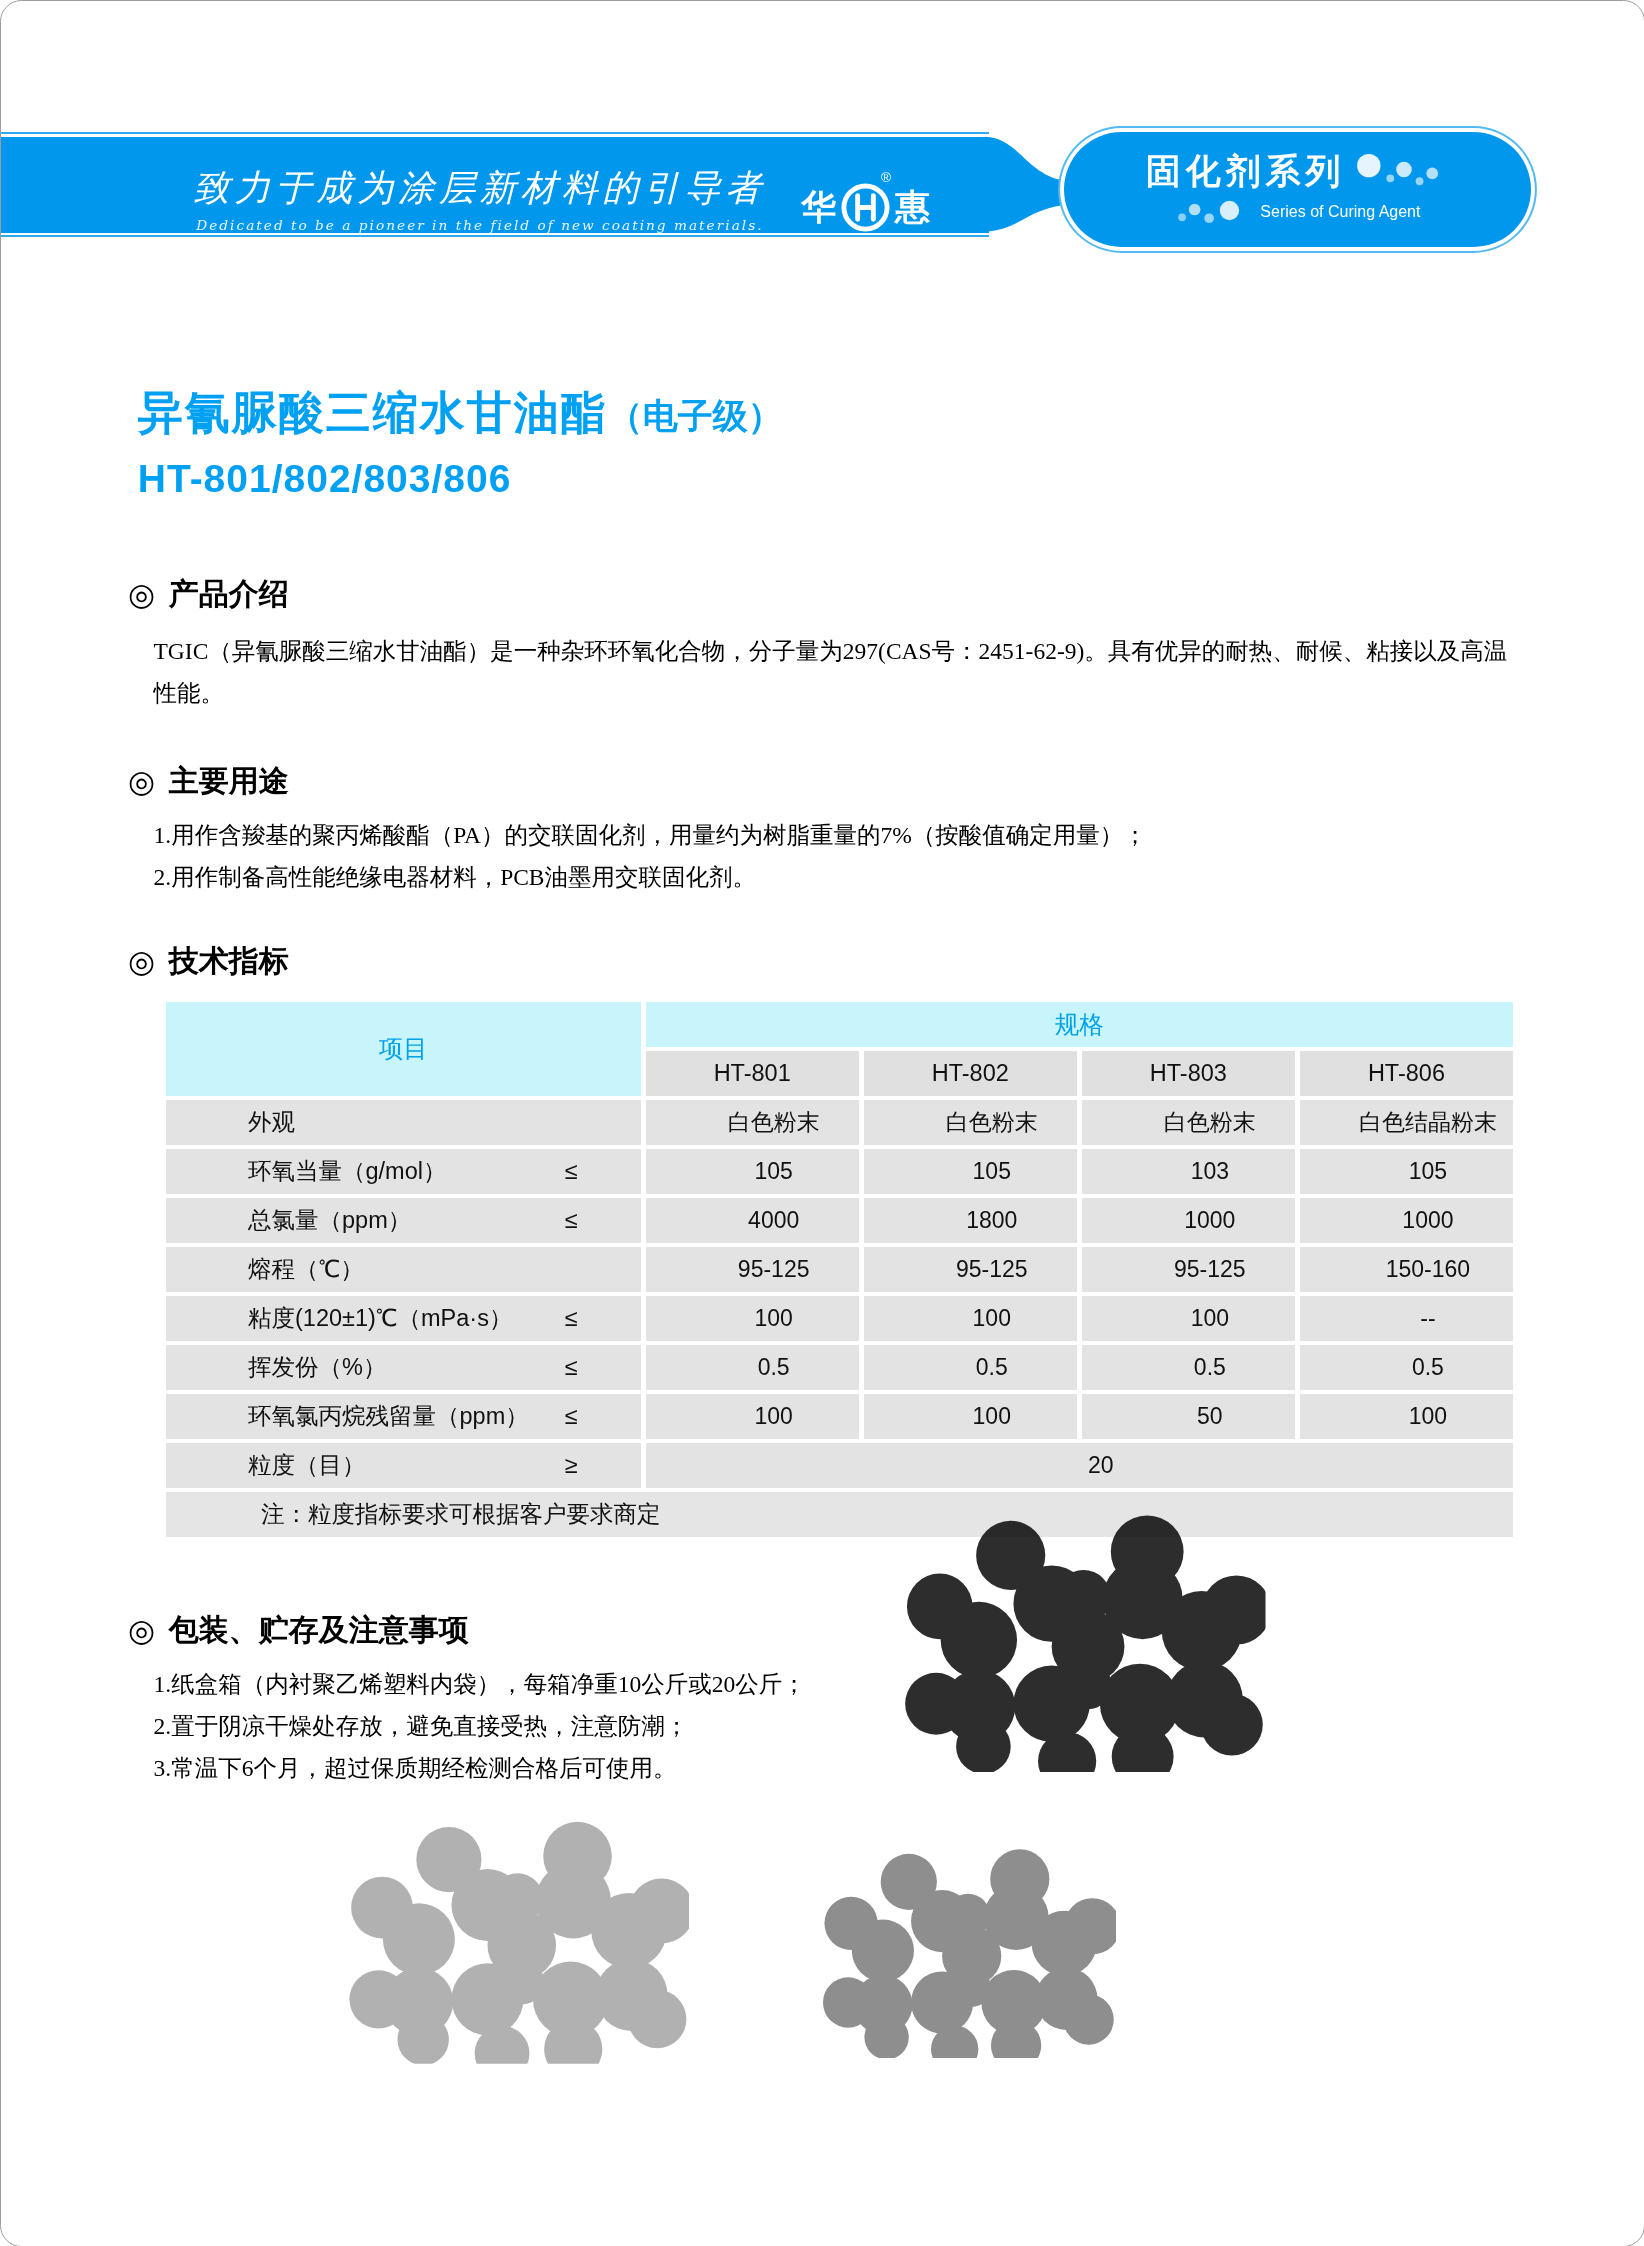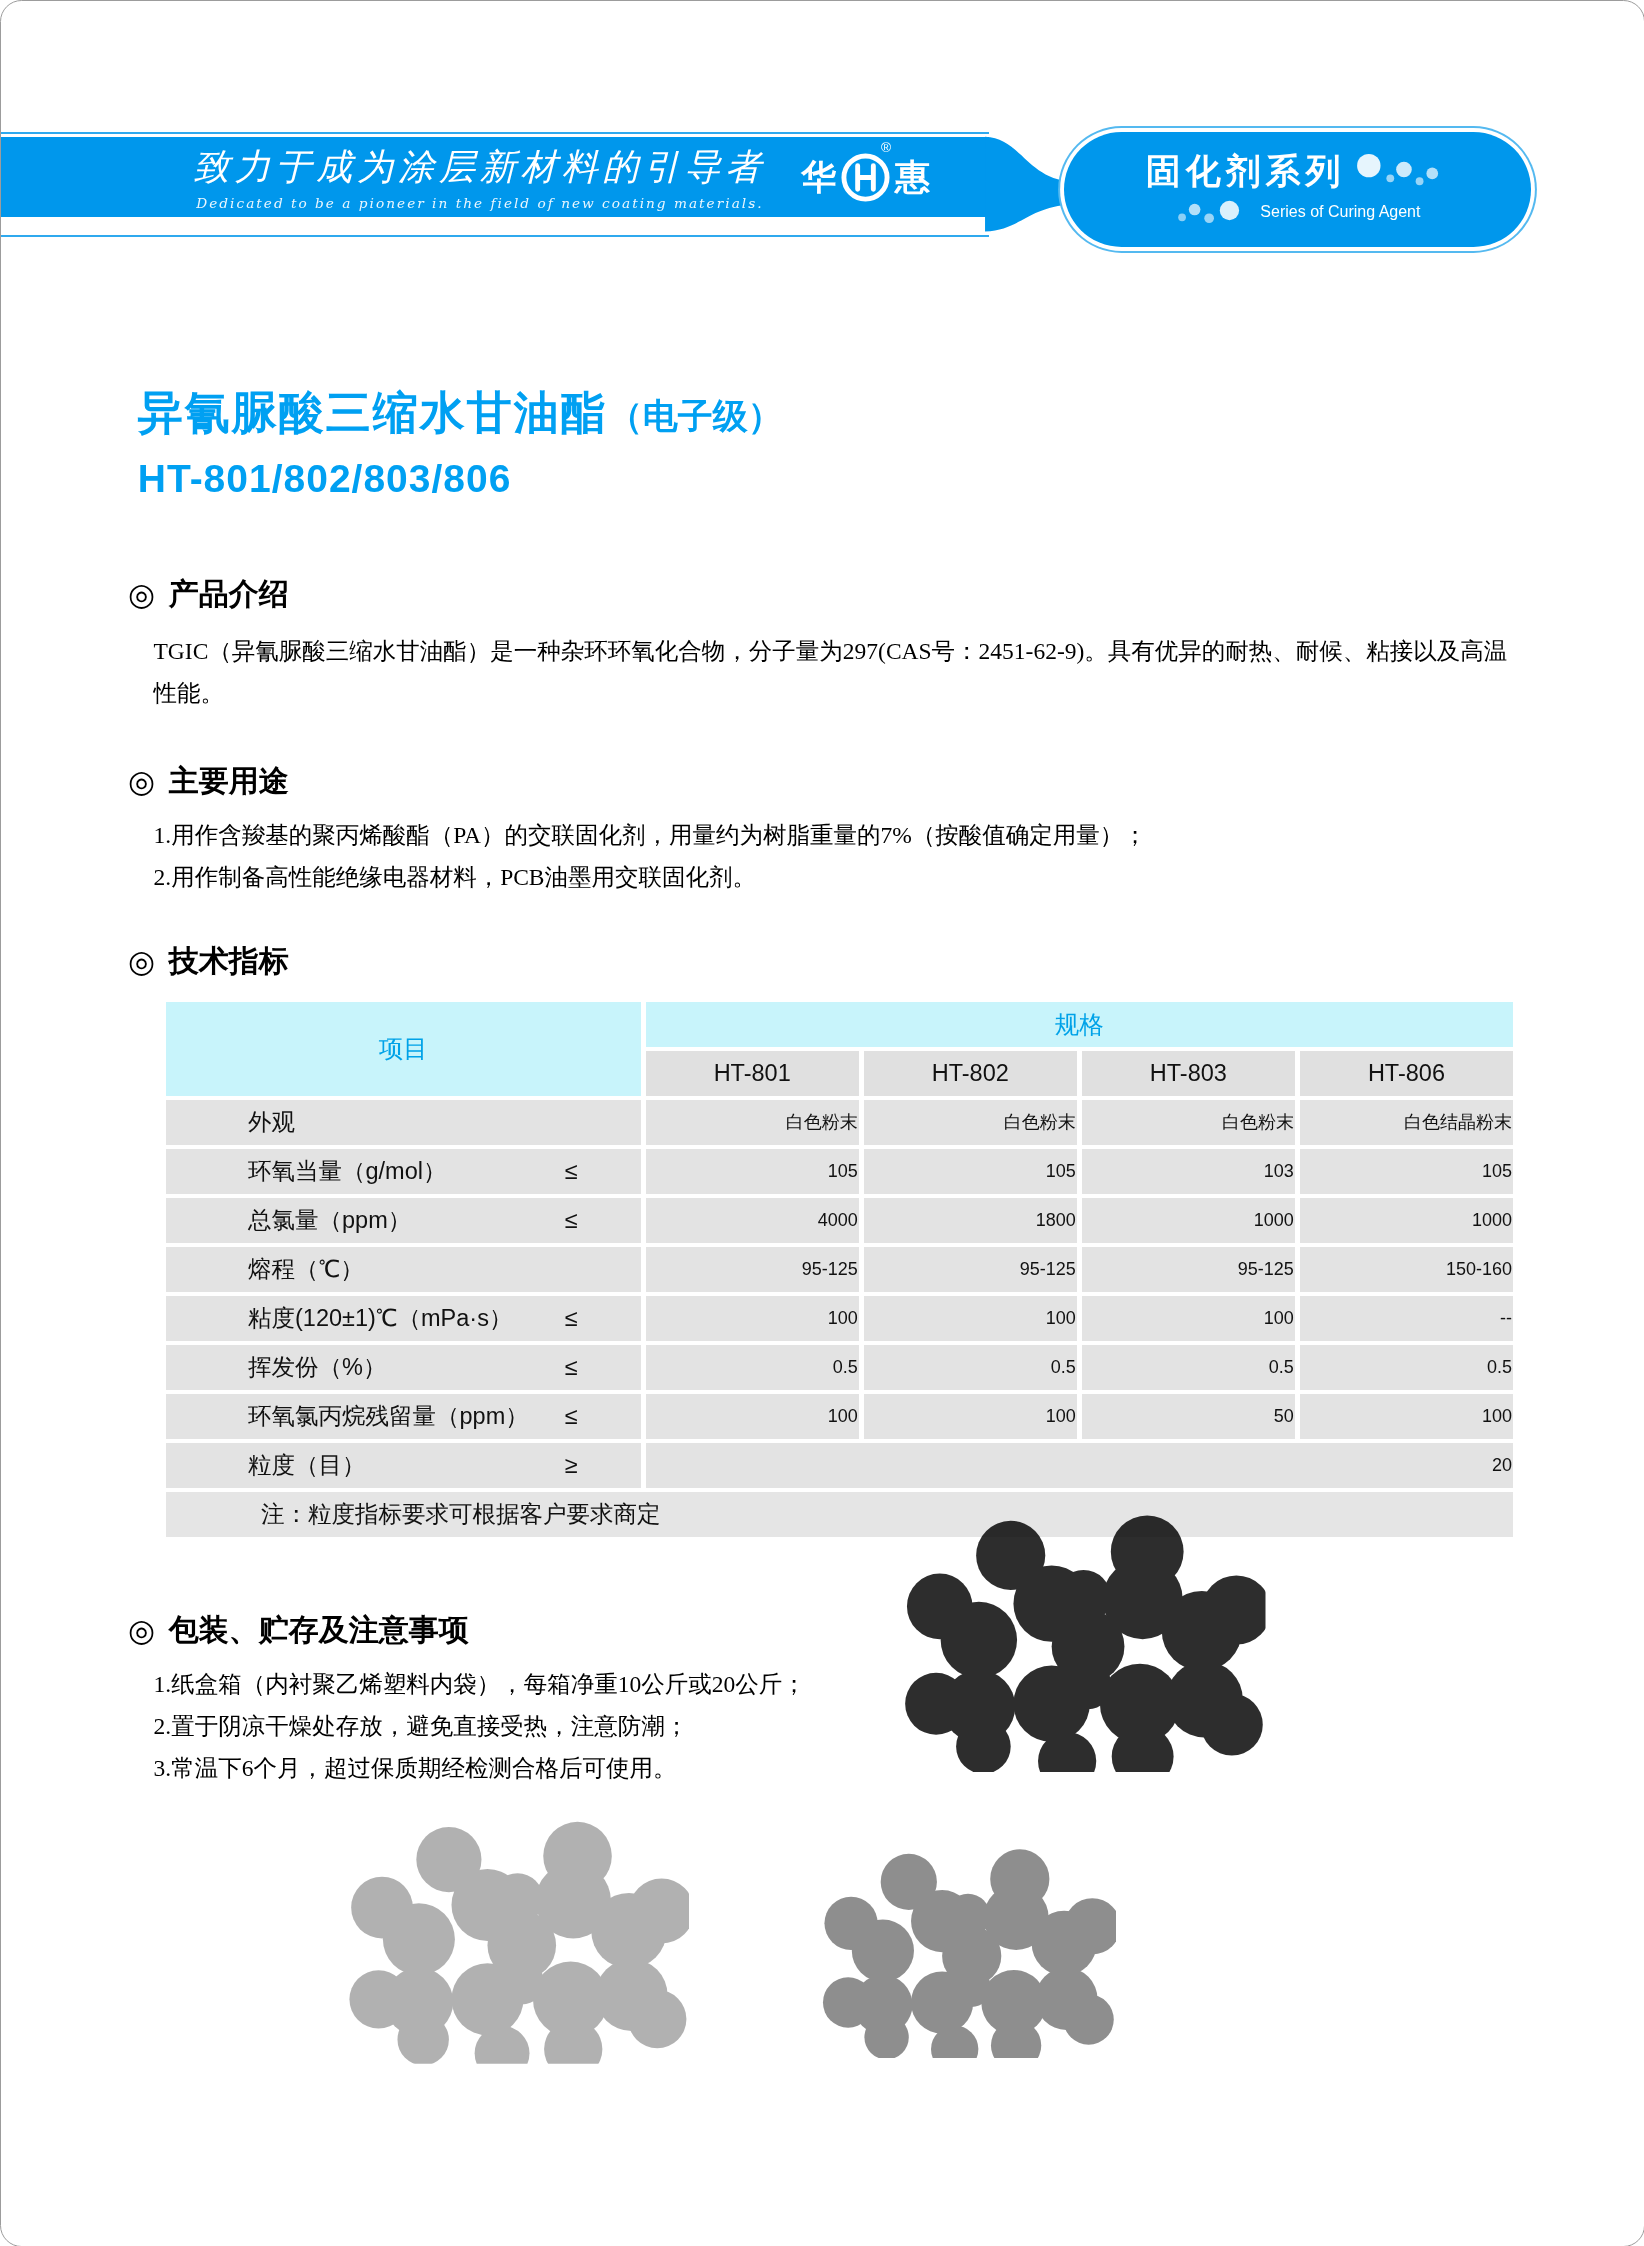--- a/index.html
+++ b/index.html
@@ -8,22 +8,22 @@
     background:#fff; border:1px solid #9c9c9c; border-radius:21.6px; overflow:hidden;
     font-family:"Liberation Sans", sans-serif; color:#111;
   }
 
   
   .header { position:relative; height:257px; }
   .band-line { position:absolute; left:0; width:988px; height:2px; background:#2fa9ee; }
   .band-line.top { top:131px; }
   .band-line.bottom { top:234px; }
   .band {
-    position:absolute; left:0; top:136px; width:988px; height:80px;
-    background:#0097ec; display:flex; align-items:center; justify-content:flex-end;
+    position:absolute; left:0; top:136px; width:988px; height:96px;
+    background:#0097ec; display:flex; align-items:flex-end; justify-content:flex-end;
   }
   .slogan-wrap { text-align:center; margin-right:35px; }
   .slogan-cn {
     color:#fff; font-size:36px; font-style:italic; letter-spacing:4.9px;
     font-family:"DejaVu Serif", serif; white-space:nowrap;
   }
   .slogan-en {
     color:#eaf7ff; font-size:13.7px; font-style:italic; letter-spacing:2px; margin-top:3.9px;
     font-family:"DejaVu Serif", serif; white-space:nowrap;
   }
@@ -67,21 +67,21 @@
     margin:15.7px 0 0 33px; border-collapse:separate; border-spacing:5.9px 4.9px;
     table-layout:fixed; width:1357px;
   }
   table.spec col.c0 { width:470px; }
   table.spec col.c1 { width:211px; }
   table.spec th, table.spec td { height:43px; font-weight:normal; }
   th.cyan { background:#c8f4fb; color:#00a2e8; font-size:24.5px; font-weight:bold; text-align:center; }
   th.model { background:#e0e0e0; font-size:23.5px; color:#111; text-align:center; }
   td.lbl { background:#e3e3e3; font-size:23.5px; text-align:left; padding-left:82px; position:relative; }
   td.lbl .cond { position:absolute; right:63px; top:50%; transform:translateY(-50%); font-size:23.5px; }
-  td.val { background:#e3e3e3; font-size:18px; text-align:right;padding-left:44px; }
+  td.val { background:#e3e3e3; font-size:23px; text-align:center;padding-left:44px; }
   td.notecell { background:#e5e5e5; font-size:23.5px; text-align:left; padding-left:95px; }
 
   
   .mol { position:absolute; pointer-events:none; }
   .mol-right  { left:900px;  top:1498px; width:365px; height:273px; opacity:.82;
                 --dark:#979e9e; --accent:#d7eadf; --h:#f3f5f5; --center:#bcc2c2; --center2:#e8ecec; --bond:#e0e3e3; }
   .mol-left   { left:345px;  top:1805px; width:343px; height:258px; opacity:.30;
                 --dark:#5c5c5c; --accent:#eca45c; --h:#ececec; --center:#7e9a74; --center2:#9ab38f; --bond:#d6d6d6; }
   .mol-center { left:819px;  top:1835px; width:296px; height:222px; opacity:.44;
                 --dark:#41464a; --accent:#a9ccf2; --h:#eef0ee; --center:#95cc85; --center2:#b5dca8; --bond:#d9dcdc; }

